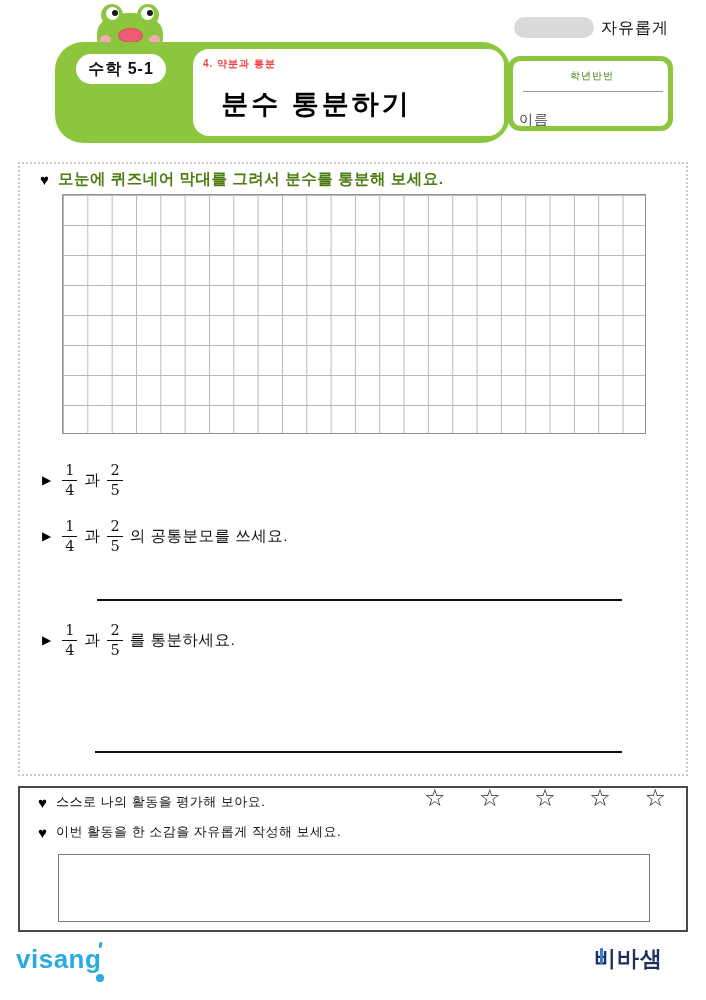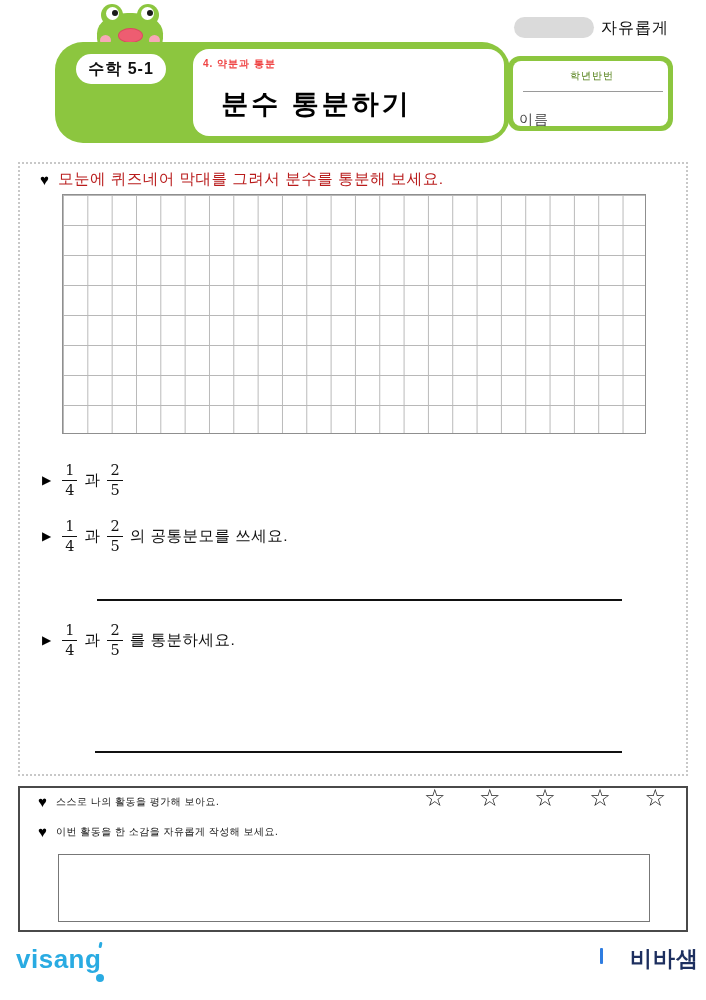--- a/index.html
+++ b/index.html
@@ -37,21 +37,21 @@
   .name-box-inner { left:513px; top:61px; width:155px; height:65px; background:#fff; border-radius:8px; }
   .grade-row { left:523px; top:69px; width:138px; display:flex; justify-content:center;
                font-size:10px; color:#4d7c0f; letter-spacing:1px; }
   .grade-underline { left:523px; top:91px; width:140px; border-top:1px solid #9a9a9a; }
   .name-label { left:519px; top:99px; font-size:14px; color:#404040; letter-spacing:1px;margin-top:12px; }
 
   
   .main-box { left:18px; top:162px; width:670px; height:614px; border:2px dotted #c8c8c8; background:#fff; }
   .instr-row { left:40px; top:169px; display:flex; align-items:center; gap:9px; }
   .heart { font-size:15px; color:#000; }
-  .instr-text { font-size:15.5px; font-weight:400; color:#b91c1c; letter-spacing:0.5px; }
+  .instr-text { font-size:15.5px; font-weight:700; color:#4d7c0f; letter-spacing:0.5px; }
 
   .grid { left:62px; top:194px; width:584px; height:240px;
           border:1px solid #8f8f8f;
           background-image:
             linear-gradient(to right, #b8b8b8 1px, transparent 1px),
             linear-gradient(to bottom, #b8b8b8 1px, transparent 1px);
           background-size:24.33px 100%, 100% 30px; }
 
   .question { left:42px; display:flex; align-items:center; gap:7px; }
   .bullet { font-size:12px; color:#000; margin-right:4px; }
@@ -62,31 +62,31 @@
   .q-text { font-size:15.5px; font-weight:500; color:#111; letter-spacing:0.5px; }
 
   .answer-line { border-top:2px solid #111; height:0; }
   .answer-line.one { left:97px; top:599px; width:525px; }
   .answer-line.two { left:95px; top:751px; width:527px; }
 
   
   .eval-box { left:18px; top:786px; width:670px; height:146px; border:2px solid #4a4a4a; background:#fff; }
   .eval-row1 { left:38px; top:793px; display:flex; align-items:center; gap:9px; }
   .eval-row2 { left:38px; top:823px; display:flex; align-items:center; gap:9px; }
-  .eval-text { font-size:10px; font-weight:500; color:#111; letter-spacing:0.5px; }
+  .eval-text { font-size:13px; font-weight:500; color:#111; letter-spacing:0.5px; }
   .stars { left:424px; top:786px; width:242px; display:flex; justify-content:space-between; }
   .star { font-size:24px; color:#222; line-height:1; cursor:default; }
   .feedback-box { left:58px; top:854px; width:592px; height:68px; border:1px solid #777; background:#fff; }
 
   
   .visang { left:16px; top:944px; font-size:26px; font-weight:800; color:#29ABE2;
             letter-spacing:0.5px; text-transform:lowercase; }
   .visang-dot { left:96px; top:974px; width:8px; height:8px; background:#29ABE2; border-radius:50%; }
   .visang-tick { left:99px; top:942px; width:3px; height:6px; background:#29ABE2; border-radius:2px; transform:rotate(12deg); }
-  .vivasam { left:630px; top:944px; font-size:22px; font-weight:700; color:#1D2F5F; letter-spacing:1px; }
+  .vivasam { left:594px; top:944px; font-size:22px; font-weight:700; color:#1D2F5F; letter-spacing:1px; }
   .vivasam-accent { left:600px; top:948px; width:3px; height:16px; background:#2F7DE1; border-radius:1px; }
 </style>
 </head>
 <body>
 
 <div class="page">
 
   <div class="abs frog-bump" style="left:101px;"></div>
   <div class="abs frog-bump" style="left:137px;"></div>
   <div class="abs frog-head"></div>

